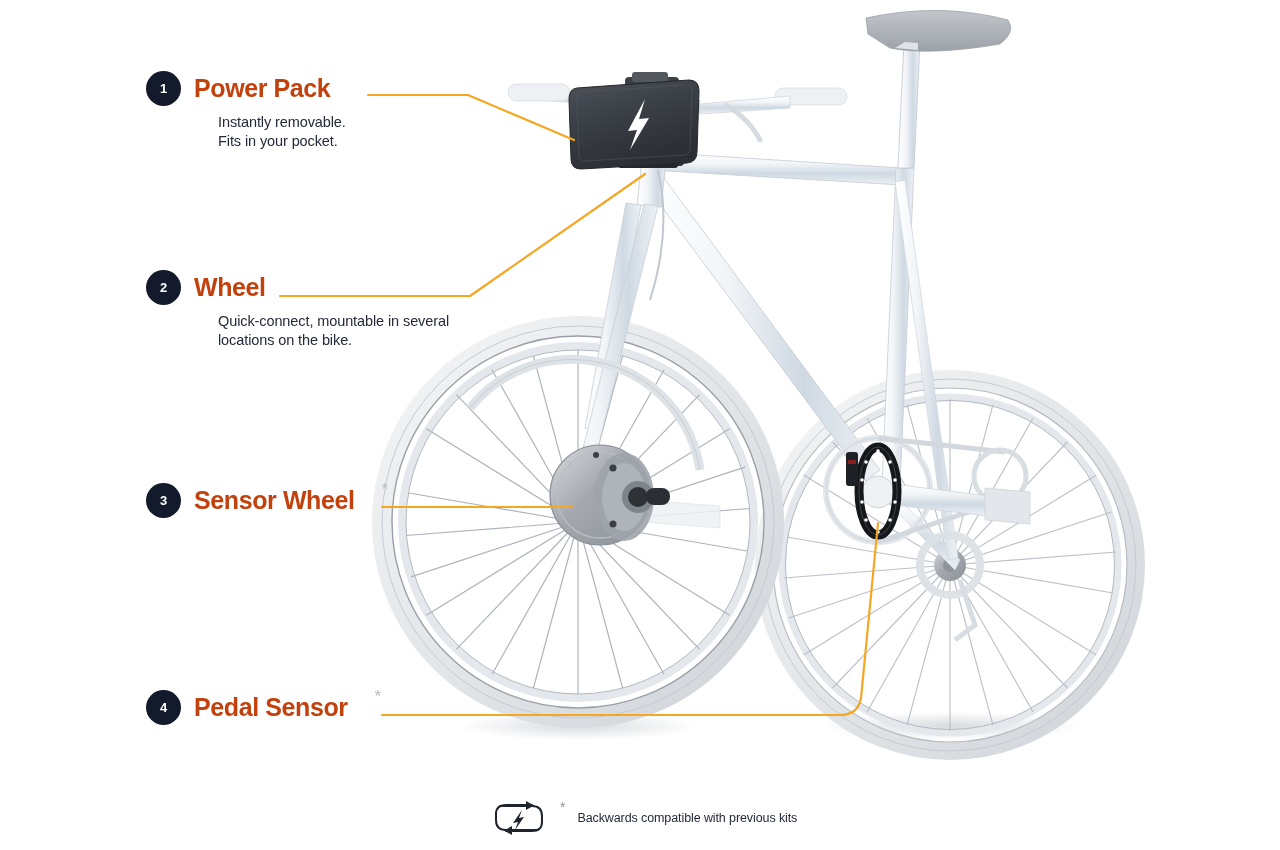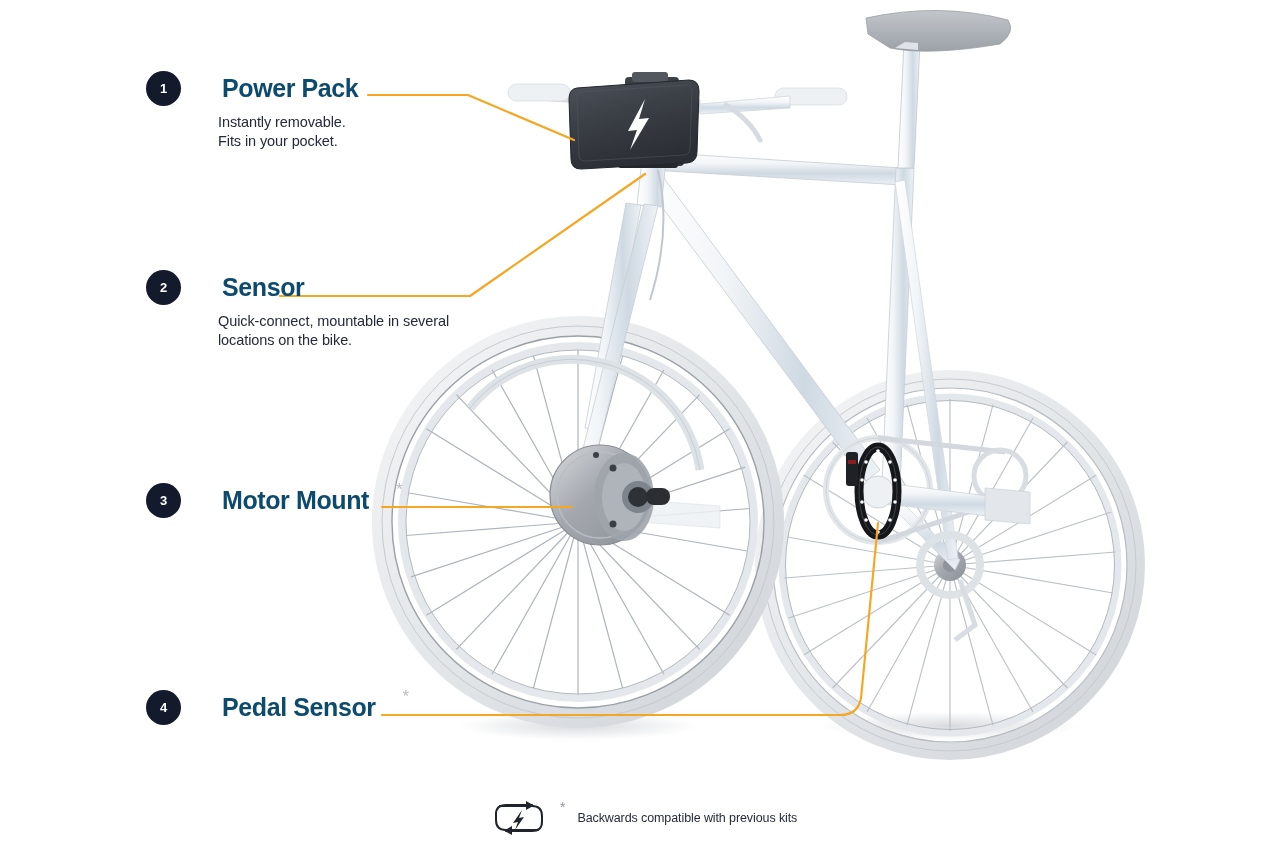--- a/index.html
+++ b/index.html
@@ -40,25 +40,24 @@
     font-weight: bold;
     display: flex;
     align-items: center;
     justify-content: center;
     flex: 0 0 auto;
     letter-spacing: 0;
   }
   .title {
     font-size: 25px;
     font-weight: bold;
-    color: #0c4a6e;
+    color: #c2410c;
     letter-spacing: -0.4px;
     white-space: nowrap;
     line-height: 1;
-    margin-left: 28px;
   }
   .asterisk {
     font-size: 17px;
     color: #b9bcc4;
     margin-left: 14px;
     align-self: flex-start;
     margin-top: -2px;
     line-height: 1;
   }
   .desc {
@@ -347,31 +346,31 @@
       <div class="title">Power Pack</div>
       <div class="asterisk"></div>
     </div>
     <div class="desc">Instantly removable.
 Fits in your pocket.</div>
   </div>
 
   <div class="callout" style="left:146px; top:270px;">
     <div class="callout-head">
       <div class="badge">2</div>
-      <div class="title">Sensor</div>
+      <div class="title">Wheel</div>
       <div class="asterisk"></div>
     </div>
     <div class="desc">Quick-connect, mountable in several
 locations on the bike.</div>
   </div>
 
   <div class="callout" style="left:146px; top:483px;">
     <div class="callout-head">
       <div class="badge">3</div>
-      <div class="title">Motor Mount</div>
+      <div class="title">Sensor Wheel</div>
       <div class="asterisk">*</div>
     </div>
   </div>
 
   <div class="callout" style="left:146px; top:690px;">
     <div class="callout-head">
       <div class="badge">4</div>
       <div class="title">Pedal Sensor</div>
       <div class="asterisk">*</div>
     </div>

